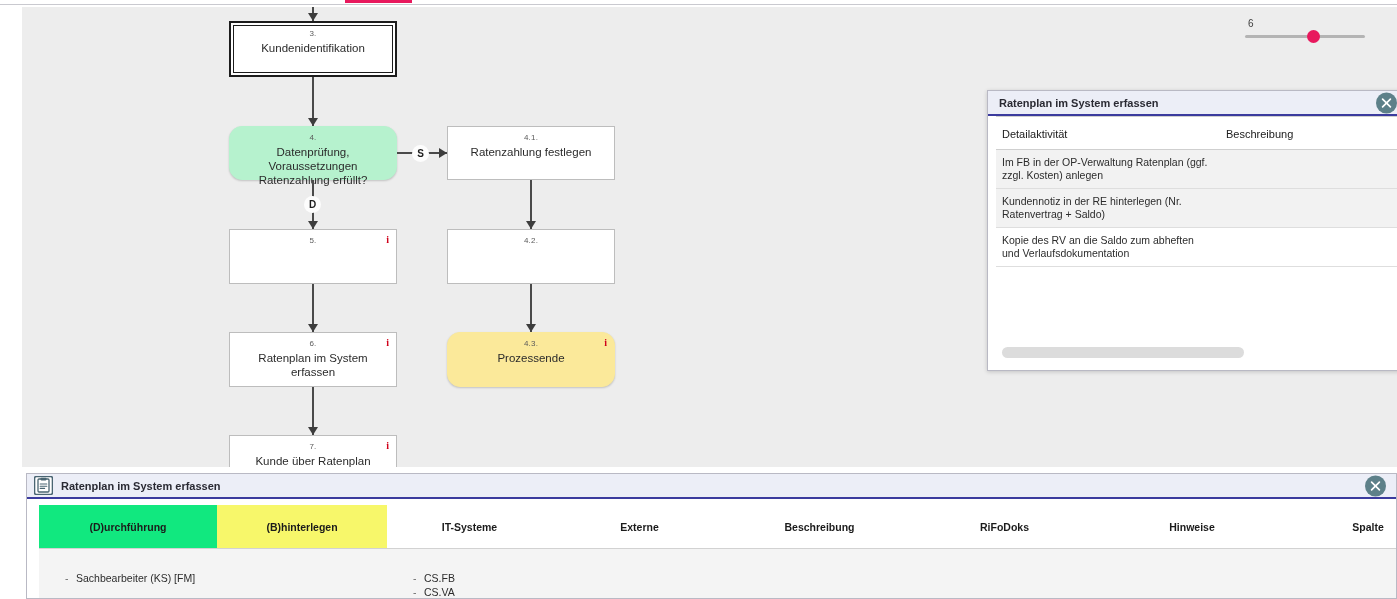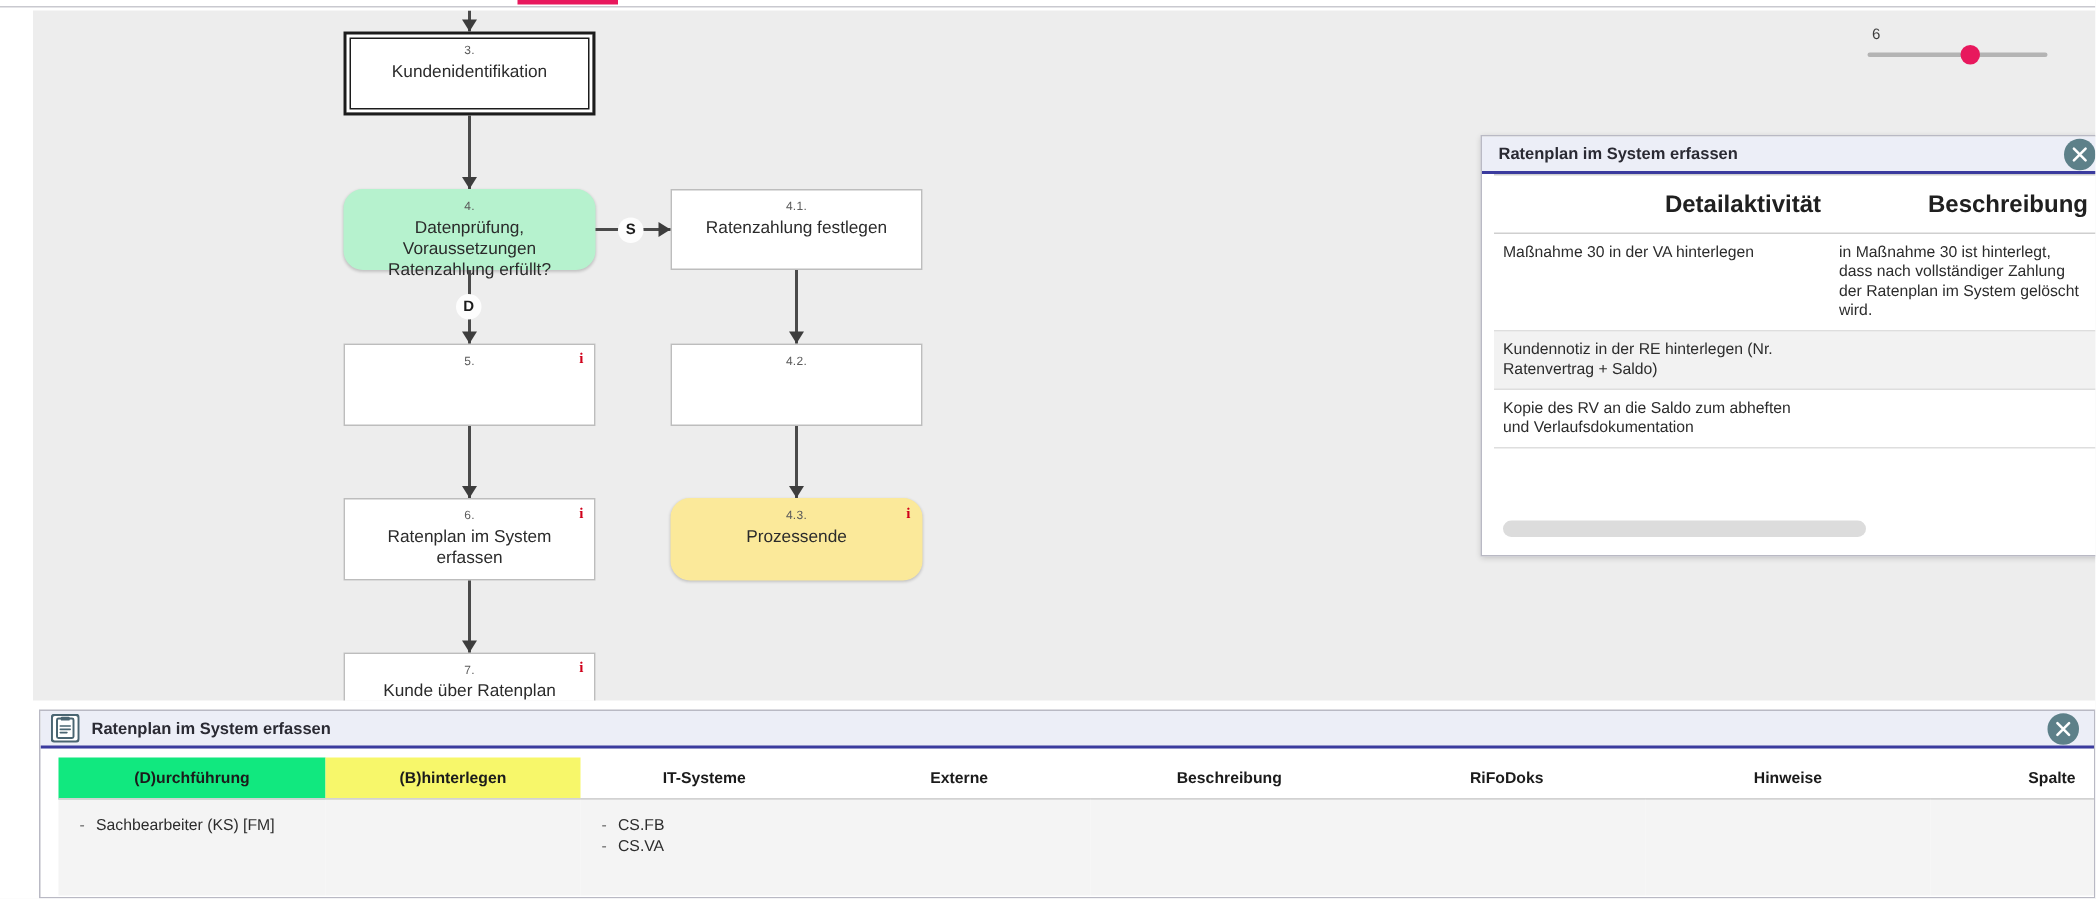--- a/index.html
+++ b/index.html
@@ -206,27 +206,27 @@
     height: 254px;
     padding: 0 8px;
     box-sizing: border-box;
   }
   .ptable {
     width: 100%;
     border-collapse: collapse;
     table-layout: fixed;
   }
   .ptable th {
-    font-size: 16px;
-    font-weight: bold;
+    font-size: 11px;
+    font-weight: normal;
     color: #202020;
     padding: 11px 6px 9px 6px;
     border-bottom: 1px solid #cfcfcf;
     border-top: 1px solid #cfcfcf;
-    text-align: right;
+    text-align: left;
   }
   .ptable td {
     font-size: 10.5px;
     color: #2c2c2c;
     line-height: 13px;
     padding: 6px 6px;
     border-bottom: 1px solid #dedede;
     vertical-align: top;
   }
   .ptable tr.alt td { background: #f2f2f2; }
@@ -290,36 +290,36 @@
     width: 1410px;
     border-collapse: collapse;
     table-layout: fixed;
     margin-left: 12px;
     margin-top: 6px;
   }
   .bp-table th {
     font-size: 10.5px;
     font-weight: bold;
     color: #1b1b1b;
-    height: 27px;
+    height: 43px;
     text-align: center;
     border-bottom: 1px solid #d2d2d2;
     padding: 0;
   }
   .bp-table td {
     font-size: 10.5px;
     color: #2c2c2c;
     line-height: 14px;
     vertical-align: top;
     padding: 10px 0 0 0;
     background: #f4f4f4;
     height: 54px;
   }
   .bp-table ul {
-    margin: 0;
+    margin: 12px;
     padding: 0 0 0 14px;
     list-style: none;
   }
   .bp-table li {
     position: relative;
     padding-left: 11px;
     white-space: nowrap;
   }
   .bp-table li::before {
     content: "-";
@@ -414,23 +414,23 @@
     </div>
     <div class="popup-body">
       <table class="ptable">
         <thead>
           <tr>
             <th class="pt-col1">Detailaktivität</th>
             <th>Beschreibung</th>
           </tr>
         </thead>
         <tbody id="popup-tbody">
-            <tr>
-              <td class="pt-col1">Maßnahme 30 in der VA hinterlegen</td>
-              <td>in Maßnahme 30 ist hinterlegt, dass nach vollständiger Zahlung der Ratenplan im System gelöscht wird.</td>
+            <tr class="alt">
+              <td class="pt-col1">Im FB in der OP-Verwaltung Ratenplan (ggf. zzgl. Kosten) anlegen</td>
+              <td></td>
             </tr>
             <tr class="alt">
               <td class="pt-col1">Kundennotiz in der RE hinterlegen (Nr. Ratenvertrag + Saldo)</td>
               <td></td>
             </tr>
             <tr>
               <td class="pt-col1">Kopie des RV an die Saldo zum abheften und Verlaufsdokumentation</td>
               <td></td>
             </tr>
           </tbody>

